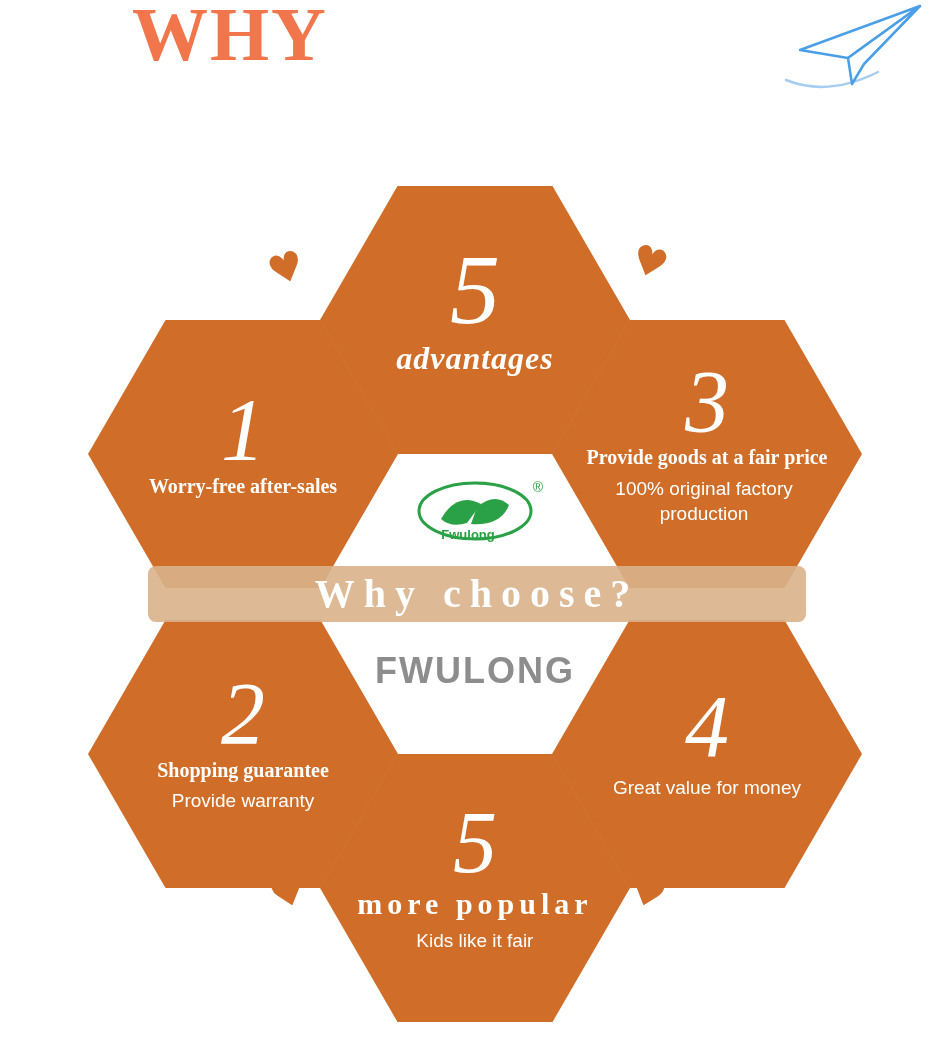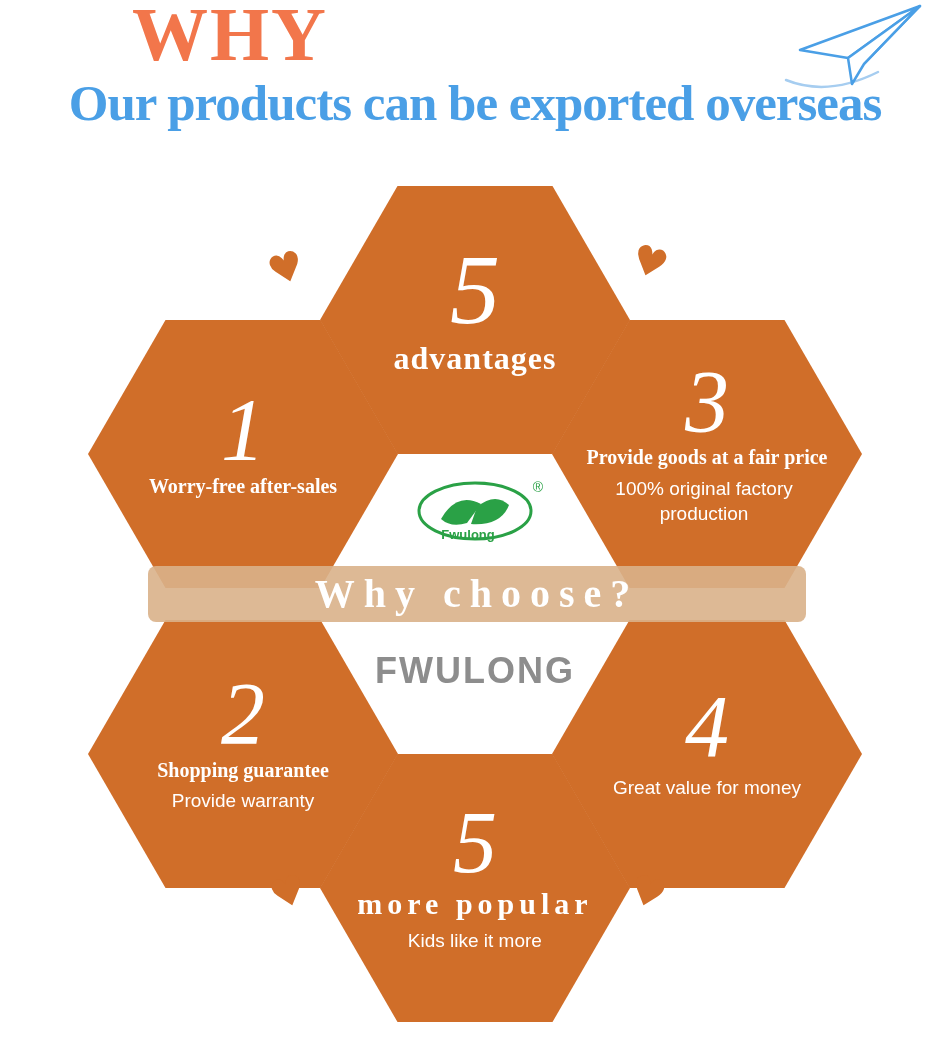--- a/index.html
+++ b/index.html
@@ -73,21 +73,21 @@
     font-weight: normal;
   }
   .hex-top .hex-number { font-size: 100px; }
   .hex-title {
     font-weight: bold;
     font-size: 20px;
     line-height: 1.08;
     max-width: 280px;
     margin-top: 4px;
   }
-  .hex-top .hex-title { font-size: 32px; letter-spacing: 1px; }
+  .hex-top .hex-title { font-size: 32px; letter-spacing: 1px; font-style: italic; }
   .hex-bottom .hex-title { font-size: 30px; letter-spacing: 5px; }
   .hex-desc {
     font-family: "Liberation Sans", sans-serif;
     font-size: 19px;
     line-height: 1.3;
     max-width: 235px;
     margin-top: 8px;
   }
   .hex-desc:empty { display: none; }
 
@@ -159,21 +159,20 @@
     font-size: 14px;
     color: #2aa146;
   }
 </style>
 </head>
 <body>
 
 <div class="canvas">
 
   <div class="title">WHY</div>
-  <div class="subtitle">Our products can be exported overseas</div>
 
   <svg class="plane" width="160" height="100" viewBox="0 0 160 100">
     <path d="M8 80 Q 50 97 100 72" fill="none" stroke="#a6cdf0" stroke-width="2.5" stroke-linecap="round"></path>
     <path d="M142 6 L22 50 L70 58 Z" fill="#ffffff" stroke="#4a9fe6" stroke-width="2.5" stroke-linejoin="round"></path>
     <path d="M142 6 L70 58 L74 84 L86 64 Z" fill="#ffffff" stroke="#4a9fe6" stroke-width="2.5" stroke-linejoin="round"></path>
     <path d="M142 6 L86 64" fill="none" stroke="#4a9fe6" stroke-width="2.5" stroke-linejoin="round"></path>
   </svg>
 
   <div class="hex hex-top">
     <div class="hex-inner">
@@ -210,21 +209,21 @@
     <div class="hex-inner">
       <div class="hex-number">4</div>
       <div class="hex-desc">Great value for money</div>
     </div>
   </div>
 
   <div class="hex hex-bottom">
     <div class="hex-inner">
       <div class="hex-number">5</div>
       <div class="hex-title">more popular</div>
-      <div class="hex-desc">Kids like it more</div>
+      <div class="hex-desc">Kids like it fair</div>
     </div>
   </div>
 
   <span class="heart heart-tl">♥</span>
   <span class="heart heart-tr">♥</span>
   <span class="heart heart-bl">♥</span>
   <span class="heart heart-br">♥</span>
 
   <div class="logo">
     <svg width="140" height="90" viewBox="0 0 140 90">

